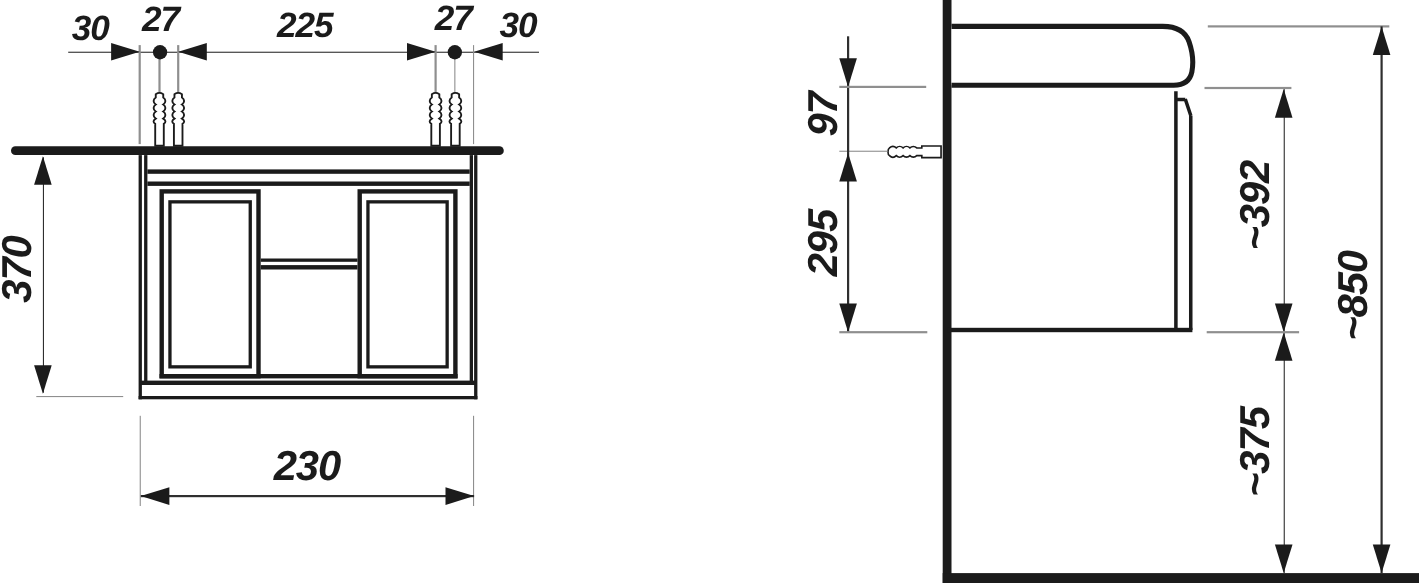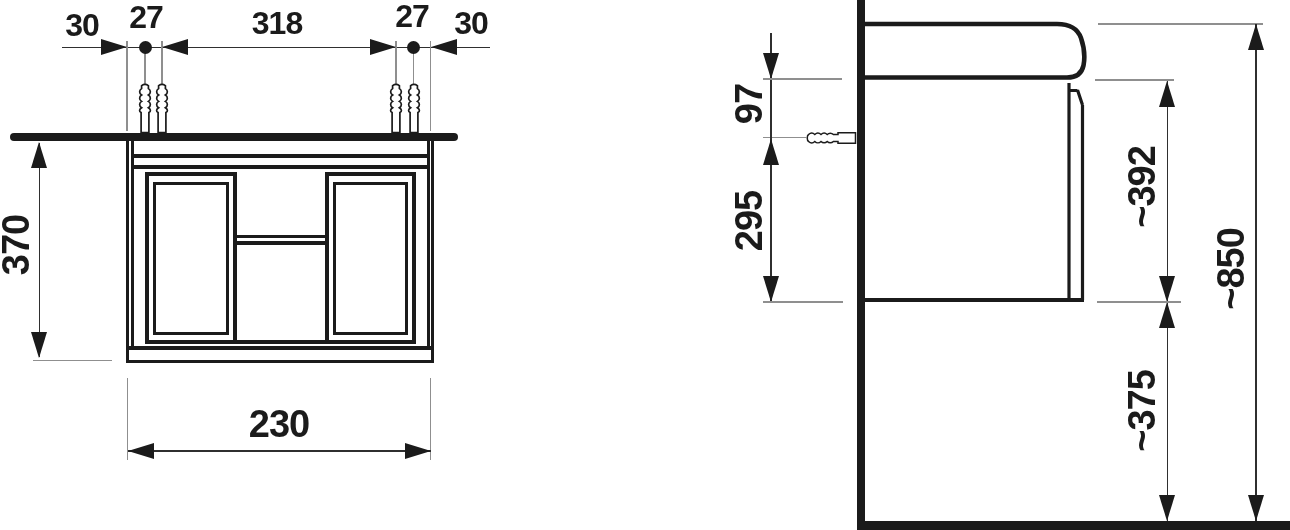--- a/index.html
+++ b/index.html
@@ -1,21 +1,21 @@
 <!DOCTYPE html>
 <html style="--line: #1b1b1b; --dim: #2f2f2f; --ext: #8f8f8f; --bg: #ffffff;"><head>
 <meta charset="utf-8">
 <style>
   :root{
     --line:#1b1b1b; --dim:#2f2f2f; --ext:#8f8f8f; --bg:#ffffff;
   }
   html,body{margin:0;padding:0;background:var(--bg);}
   .canvas{position:relative;width:1290px;height:530px;background:var(--bg);
     font-family:"Liberation Sans",sans-serif;overflow:hidden;}
-  .grp{position:absolute;inset:0;}
+  .grp{position:absolute;inset:0;font-style:italic;}
   .ln{position:absolute;background:var(--line);}
   .dln{position:absolute;background:var(--dim);}
   .xln{position:absolute;background:var(--ext);}
   .arr{position:absolute;width:0;height:0;}
   .arr-r{border-top:8px solid transparent;border-bottom:8px solid transparent;border-left:26px solid var(--line);}
   .arr-l{border-top:8px solid transparent;border-bottom:8px solid transparent;border-right:26px solid var(--line);}
   .arr-u{border-left:8px solid transparent;border-right:8px solid transparent;border-bottom:26px solid var(--line);}
   .arr-d{border-left:8px solid transparent;border-right:8px solid transparent;border-top:26px solid var(--line);}
   .dot{position:absolute;width:13px;height:13px;border-radius:50%;background:var(--line);}
   .lbl{position:absolute;transform:translate(-50%,-50%);font-size:32px;font-weight:bold;
@@ -41,21 +41,21 @@
     <div class="xln" style="left:412.8px;top:47px;width:1.6px;height:71px;"></div>
     <div class="xln" style="left:429.9px;top:41px;width:1.6px;height:90px;"></div>
     <div class="arr arr-r" style="left:101px;top:39.4px;"></div>
     <div class="arr arr-l" style="left:162px;top:39.4px;"></div>
     <div class="arr arr-r" style="left:370px;top:39.4px;"></div>
     <div class="arr arr-l" style="left:430.5px;top:39.4px;"></div>
     <div class="dot" style="left:138.7px;top:40.9px;"></div>
     <div class="dot" style="left:407px;top:40.9px;"></div>
     <div class="lbl" style="left:82px;top:25px;">30</div>
     <div class="lbl" style="left:146px;top:17px;">27</div>
-    <div class="lbl" style="left:277px;top:23px;">318</div>
+    <div class="lbl" style="left:277px;top:23px;">225</div>
     <div class="lbl" style="left:412px;top:16px;">27</div>
     <div class="lbl" style="left:471px;top:23px;">30</div>
 
     <svg style="left:137.2px;top:84px;" width="16" height="50" viewBox="0 0 16 50">
       <path d="M4.6,1.6 C6.5,0.3 9.5,0.3 11.4,1.6 L11.4,4.6 C14,6.2 14,9.4 11.4,11 C14,12.6 14,15.8 11.4,17.4 C14,19 14,22.2 11.4,23.8 C14,25.4 14,27.4 11.9,28.6 L11.9,48.5 L4.1,48.5 L4.1,28.6 C2,27.4 2,25.4 4.6,23.8 C2,22.2 2,19 4.6,17.4 C2,15.8 2,12.6 4.6,11 C2,9.4 2,6.2 4.6,4.6 Z" fill="#ffffff" stroke="#1b1b1b" stroke-width="1.7"></path>
     </svg>
     <svg style="left:154px;top:84px;" width="16" height="50" viewBox="0 0 16 50">
       <path d="M4.6,1.6 C6.5,0.3 9.5,0.3 11.4,1.6 L11.4,4.6 C14,6.2 14,9.4 11.4,11 C14,12.6 14,15.8 11.4,17.4 C14,19 14,22.2 11.4,23.8 C14,25.4 14,27.4 11.9,28.6 L11.9,48.5 L4.1,48.5 L4.1,28.6 C2,27.4 2,25.4 4.6,23.8 C2,22.2 2,19 4.6,17.4 C2,15.8 2,12.6 4.6,11 C2,9.4 2,6.2 4.6,4.6 Z" fill="#ffffff" stroke="#1b1b1b" stroke-width="1.7"></path>
     </svg>
     <svg style="left:388px;top:84px;" width="16" height="50" viewBox="0 0 16 50">

